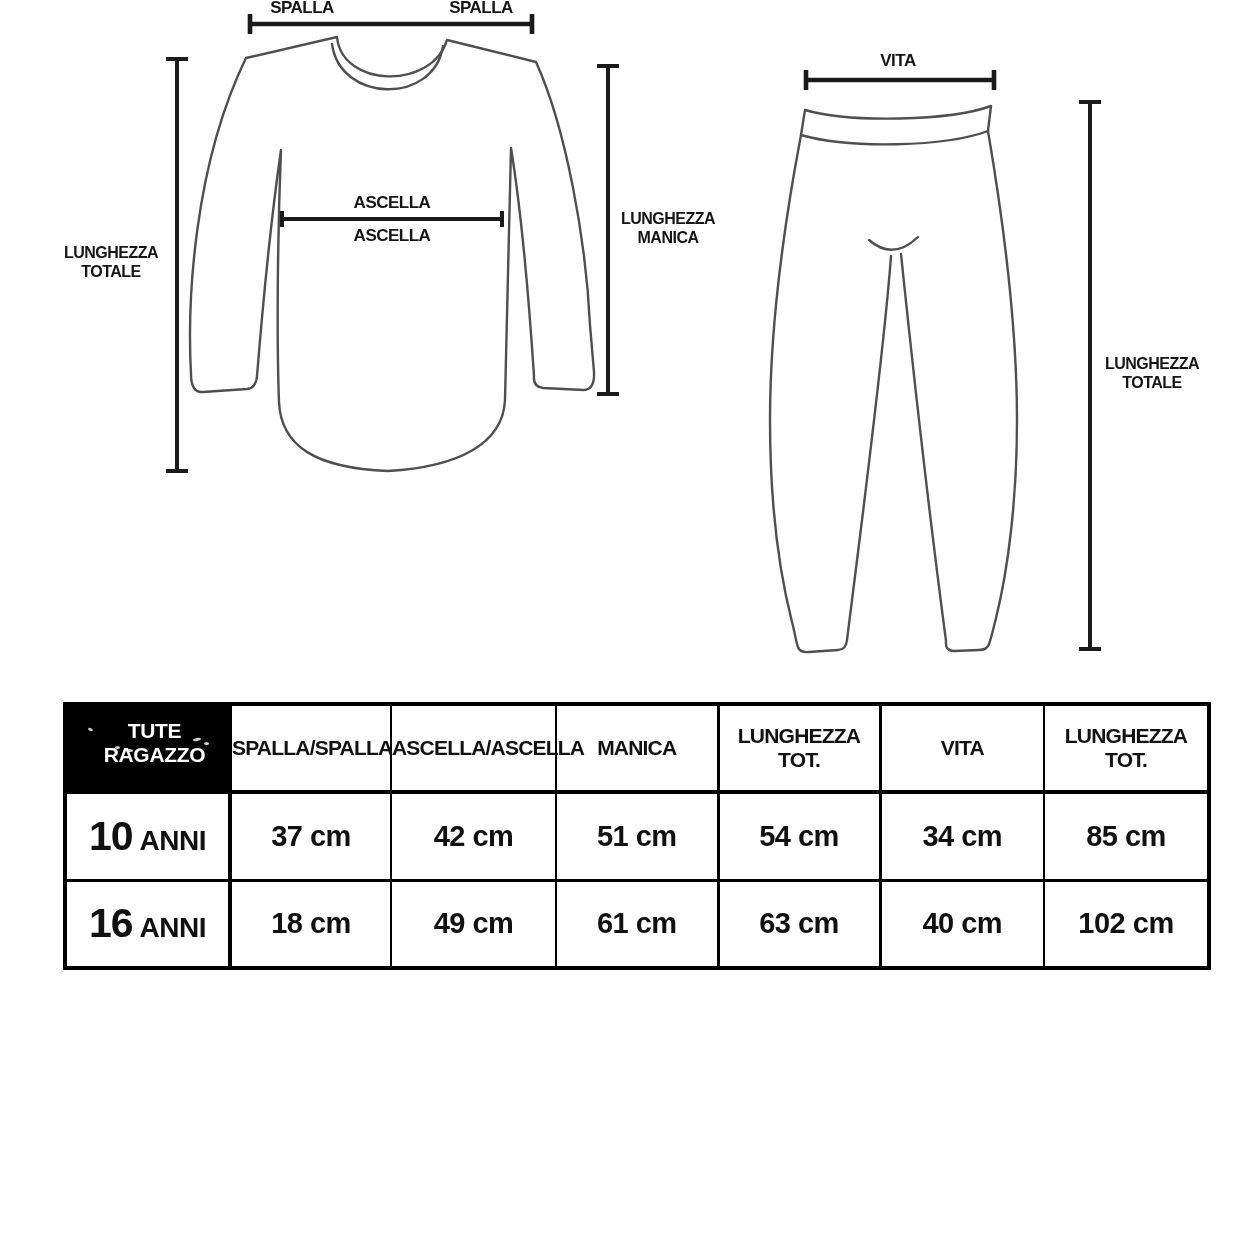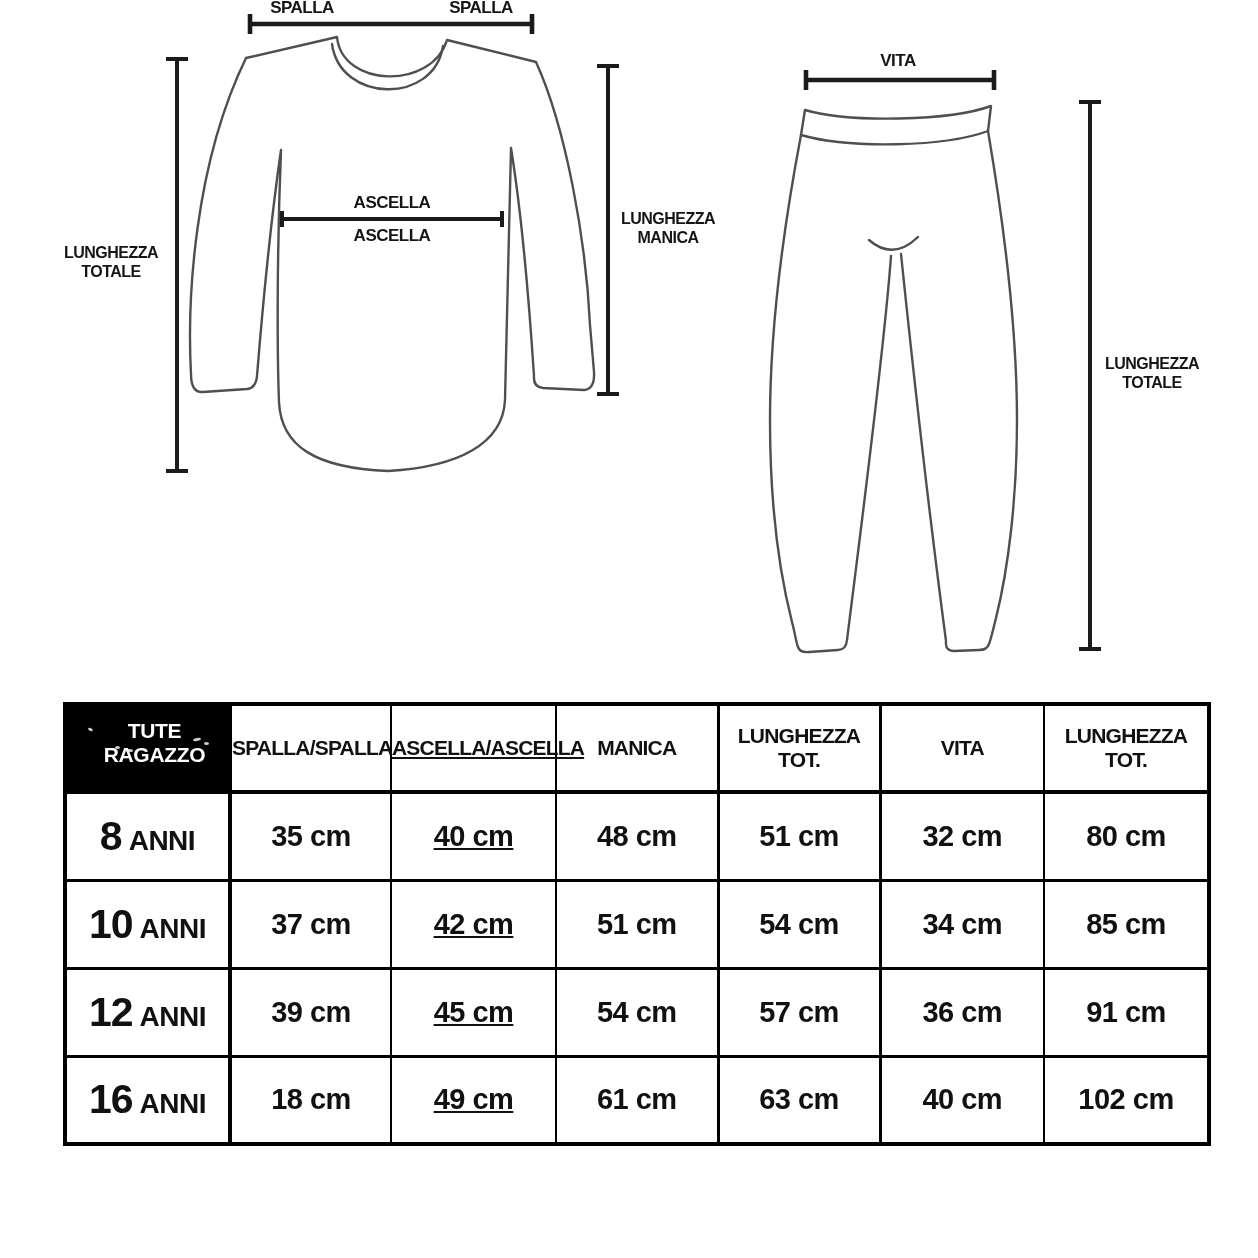--- a/index.html
+++ b/index.html
@@ -39,21 +39,21 @@
   .size-table th,.size-table td{
     border:2px solid var(--border);
     border-bottom-width:3px;
     height:88px;padding:0;margin:0;
     text-align:center;vertical-align:middle;
     color:#111;
   }
   .size-table thead th{border-bottom-width:4px;}
   .c1{width:165px;border-right-width:4px !important;}
   .c2{width:161px;}
-  .c3{width:165px;text-decoration:underline;}
+  .c3{width:165px;}
   .c4{width:162px;border-right-width:3px !important;}
   .c5{width:162px;border-right-width:3px !important;}
   .c6{width:164px;}
   .c7{width:165px;}
   .colh{
     font-weight:bold;font-size:21px;letter-spacing:-0.8px;
     color:#141414;
   }
   .corner{
     background:var(--header_bg);color:var(--header_fg);
@@ -171,50 +171,28 @@
         <th class="colh c3">ASCELLA/ASCELLA</th>
         <th class="colh c4">MANICA</th>
         <th class="colh c5">LUNGHEZZA TOT.</th>
         <th class="colh c6">VITA</th>
         <th class="colh c7">LUNGHEZZA TOT.</th>
       </tr>
     </thead>
     <tbody>
       <tr>
         <th class="rowh c1">
-          <span class="num">8</span><span class="unit">ANNI</span>
-        </th>
-        <td class="cell c2">35 cm</td>
-        <td class="cell c3">40 cm</td>
-        <td class="cell c4">48 cm</td>
-        <td class="cell c5">51 cm</td>
-        <td class="cell c6">32 cm</td>
-        <td class="cell c7">80 cm</td>
-      </tr>
-      <tr>
-        <th class="rowh c1">
           <span class="num">10</span><span class="unit">ANNI</span>
         </th>
         <td class="cell c2">37 cm</td>
         <td class="cell c3">42 cm</td>
         <td class="cell c4">51 cm</td>
         <td class="cell c5">54 cm</td>
         <td class="cell c6">34 cm</td>
         <td class="cell c7">85 cm</td>
-      </tr>
-      <tr>
-        <th class="rowh c1">
-          <span class="num">12</span><span class="unit">ANNI</span>
-        </th>
-        <td class="cell c2">39 cm</td>
-        <td class="cell c3">45 cm</td>
-        <td class="cell c4">54 cm</td>
-        <td class="cell c5">57 cm</td>
-        <td class="cell c6">36 cm</td>
-        <td class="cell c7">91 cm</td>
       </tr>
       <tr>
         <th class="rowh c1">
           <span class="num">16</span><span class="unit">ANNI</span>
         </th>
         <td class="cell c2">18 cm</td>
         <td class="cell c3">49 cm</td>
         <td class="cell c4">61 cm</td>
         <td class="cell c5">63 cm</td>
         <td class="cell c6">40 cm</td>

